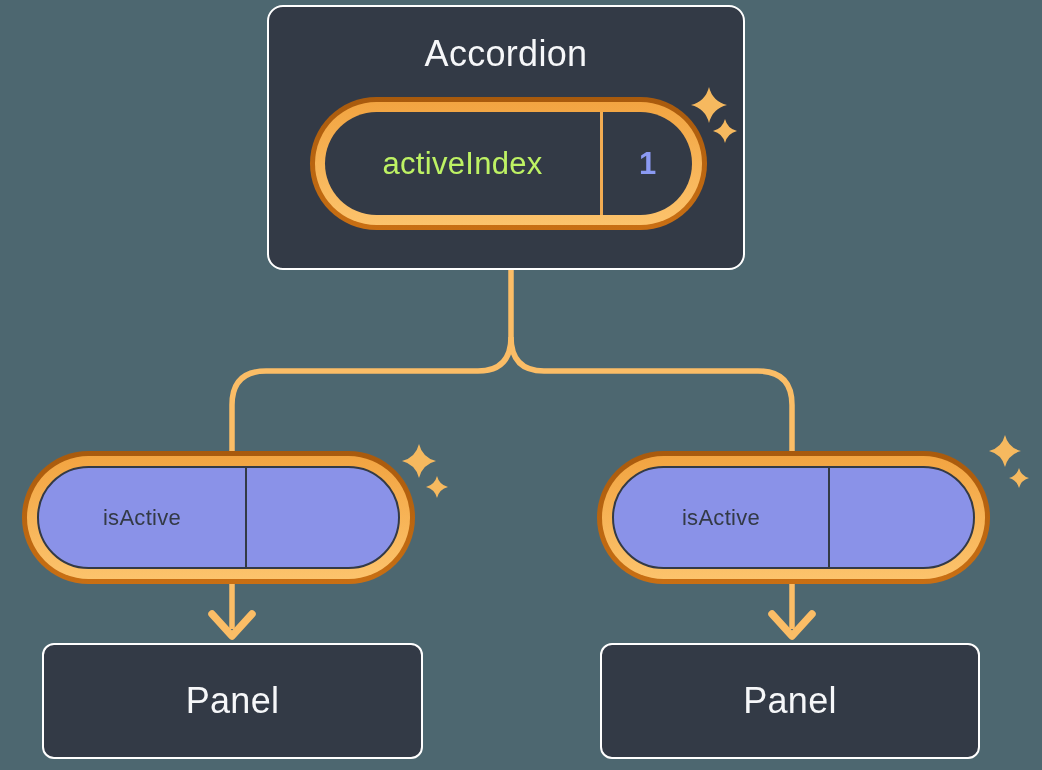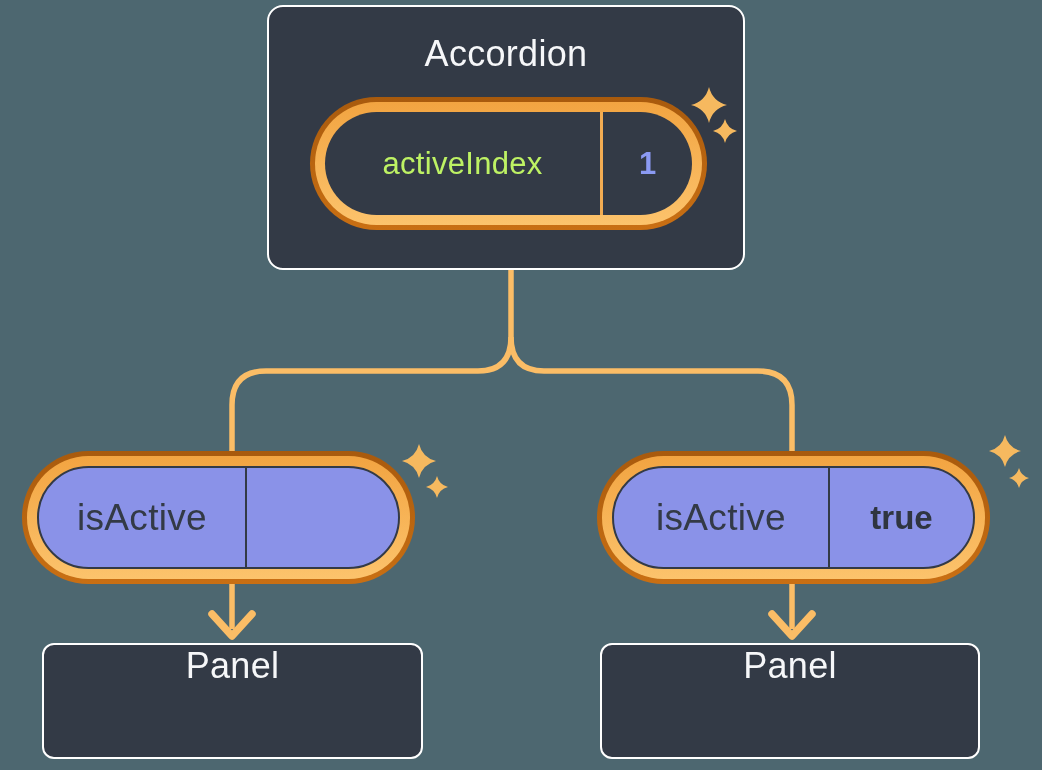--- a/index.html
+++ b/index.html
@@ -24,21 +24,21 @@
     position: absolute;
     background: #333a46;
     border: 2px solid #ffffff;
     border-radius: 16px;
     box-sizing: border-box;
     z-index: 2;
   }
   .accordion-box { left: 267px; top: 5px; width: 478px; height: 265px; }
   .panel-box {
     border-radius: 12px;
-    display: flex; justify-content: center;
+    display: flex; align-items: center; justify-content: center;
   }
   .panel-left  { left: 42px;  top: 643px; width: 381px; height: 116px; }
   .panel-right { left: 600px; top: 643px; width: 380px; height: 116px; }
   .comp-title {
     position: absolute; top: 26px; left: 0; width: 100%;
     text-align: center;
     font-size: 36px; font-weight: 500; letter-spacing: 0.3px;
     color: #f6f7f9;
   }
   .panel-label {
@@ -83,21 +83,21 @@
   }
   .prop-pill-left  { left: 22px;  top: 451px; width: 393px; height: 133px; }
   .prop-pill-right { left: 597px; top: 451px; width: 393px; height: 133px; }
   .prop-pill-core {
     background: #8a92e8;
     border: 2px solid #333a46;
   }
   .prop-pill-core .pill-name {
     width: var(--label-w, 208px);
     display: flex; align-items: center; justify-content: center;
-    font-size: 37px; color: #333a46; letter-spacing: 0.3px;
+    font-size: 22px; color: #333a46; letter-spacing: 0.3px;
   }
   .prop-pill-core .pill-div { width: 2px; background: #333a46; }
   .prop-pill-core .pill-value {
     flex: 1;
     display: flex; align-items: center; justify-content: center;
     font-size: 33px; font-weight: 700; color: #2f3540;
   }
   
   .sparkle {
     position: absolute; z-index: 4;
@@ -154,21 +154,20 @@
   <svg class="sparkle sp-left" width="54" height="62" viewBox="0 0 54 62">
     <path fill="#f6b95f" d="M 21 4 Q 24.4 17.6 38 21 Q 24.4 24.4 21 38 Q 17.6 24.4 4 21 Q 17.6 17.6 21 4 Z"></path>
     <path fill="#f6b95f" d="M 39 36 Q 41.2 44.8 50 47 Q 41.2 49.2 39 58 Q 36.8 49.2 28 47 Q 36.8 44.8 39 36 Z"></path>
   </svg>
 
   <div class="pill-wrap prop-pill-right" style="--label-w:214px">
     <div class="pill-mid">
       <div class="pill-core prop-pill-core">
         <div class="pill-name">isActive</div>
         <div class="pill-div"></div>
-        <div class="pill-value">true</div>
       </div>
     </div>
   </div>
 
   <svg class="sparkle sp-right" width="52" height="60" viewBox="0 0 52 60">
     <path fill="#f6b95f" d="M 20 4 Q 23.2 16.8 36 20 Q 23.2 23.2 20 36 Q 16.8 23.2 4 20 Q 16.8 16.8 20 4 Z"></path>
     <path fill="#f6b95f" d="M 34 37 Q 36.1 44.9 44 47 Q 36.1 49.1 34 57 Q 31.9 49.1 24 47 Q 31.9 44.9 34 37 Z"></path>
   </svg>
 
   <div class="comp-box panel-box panel-left">

